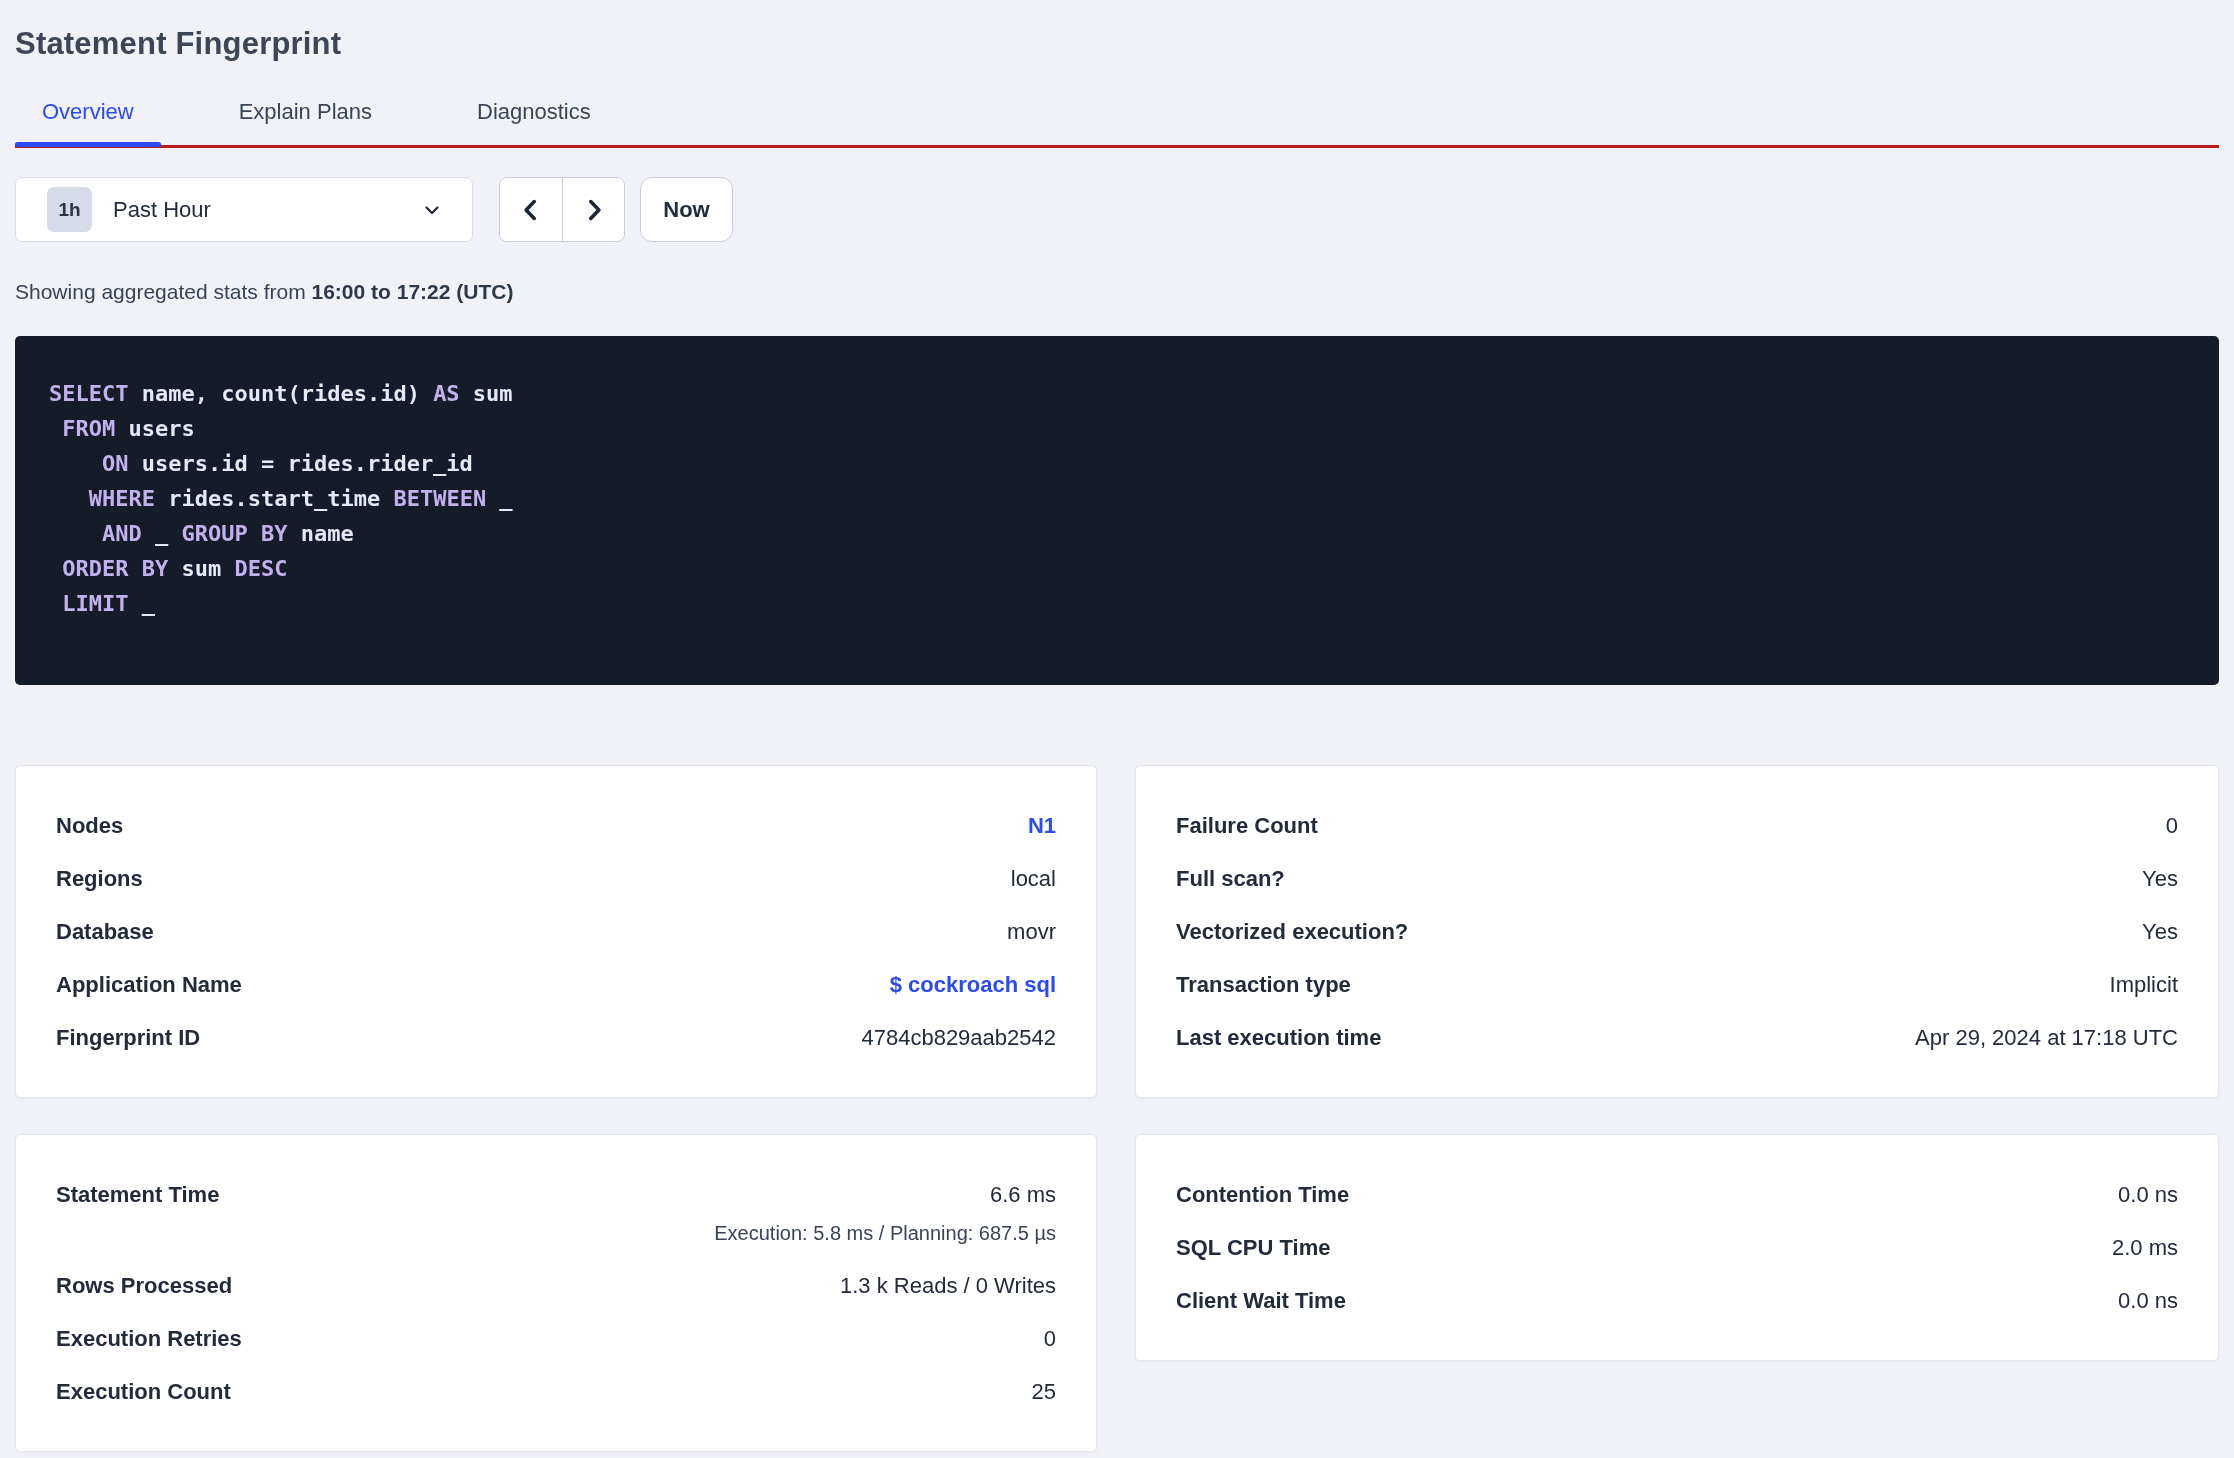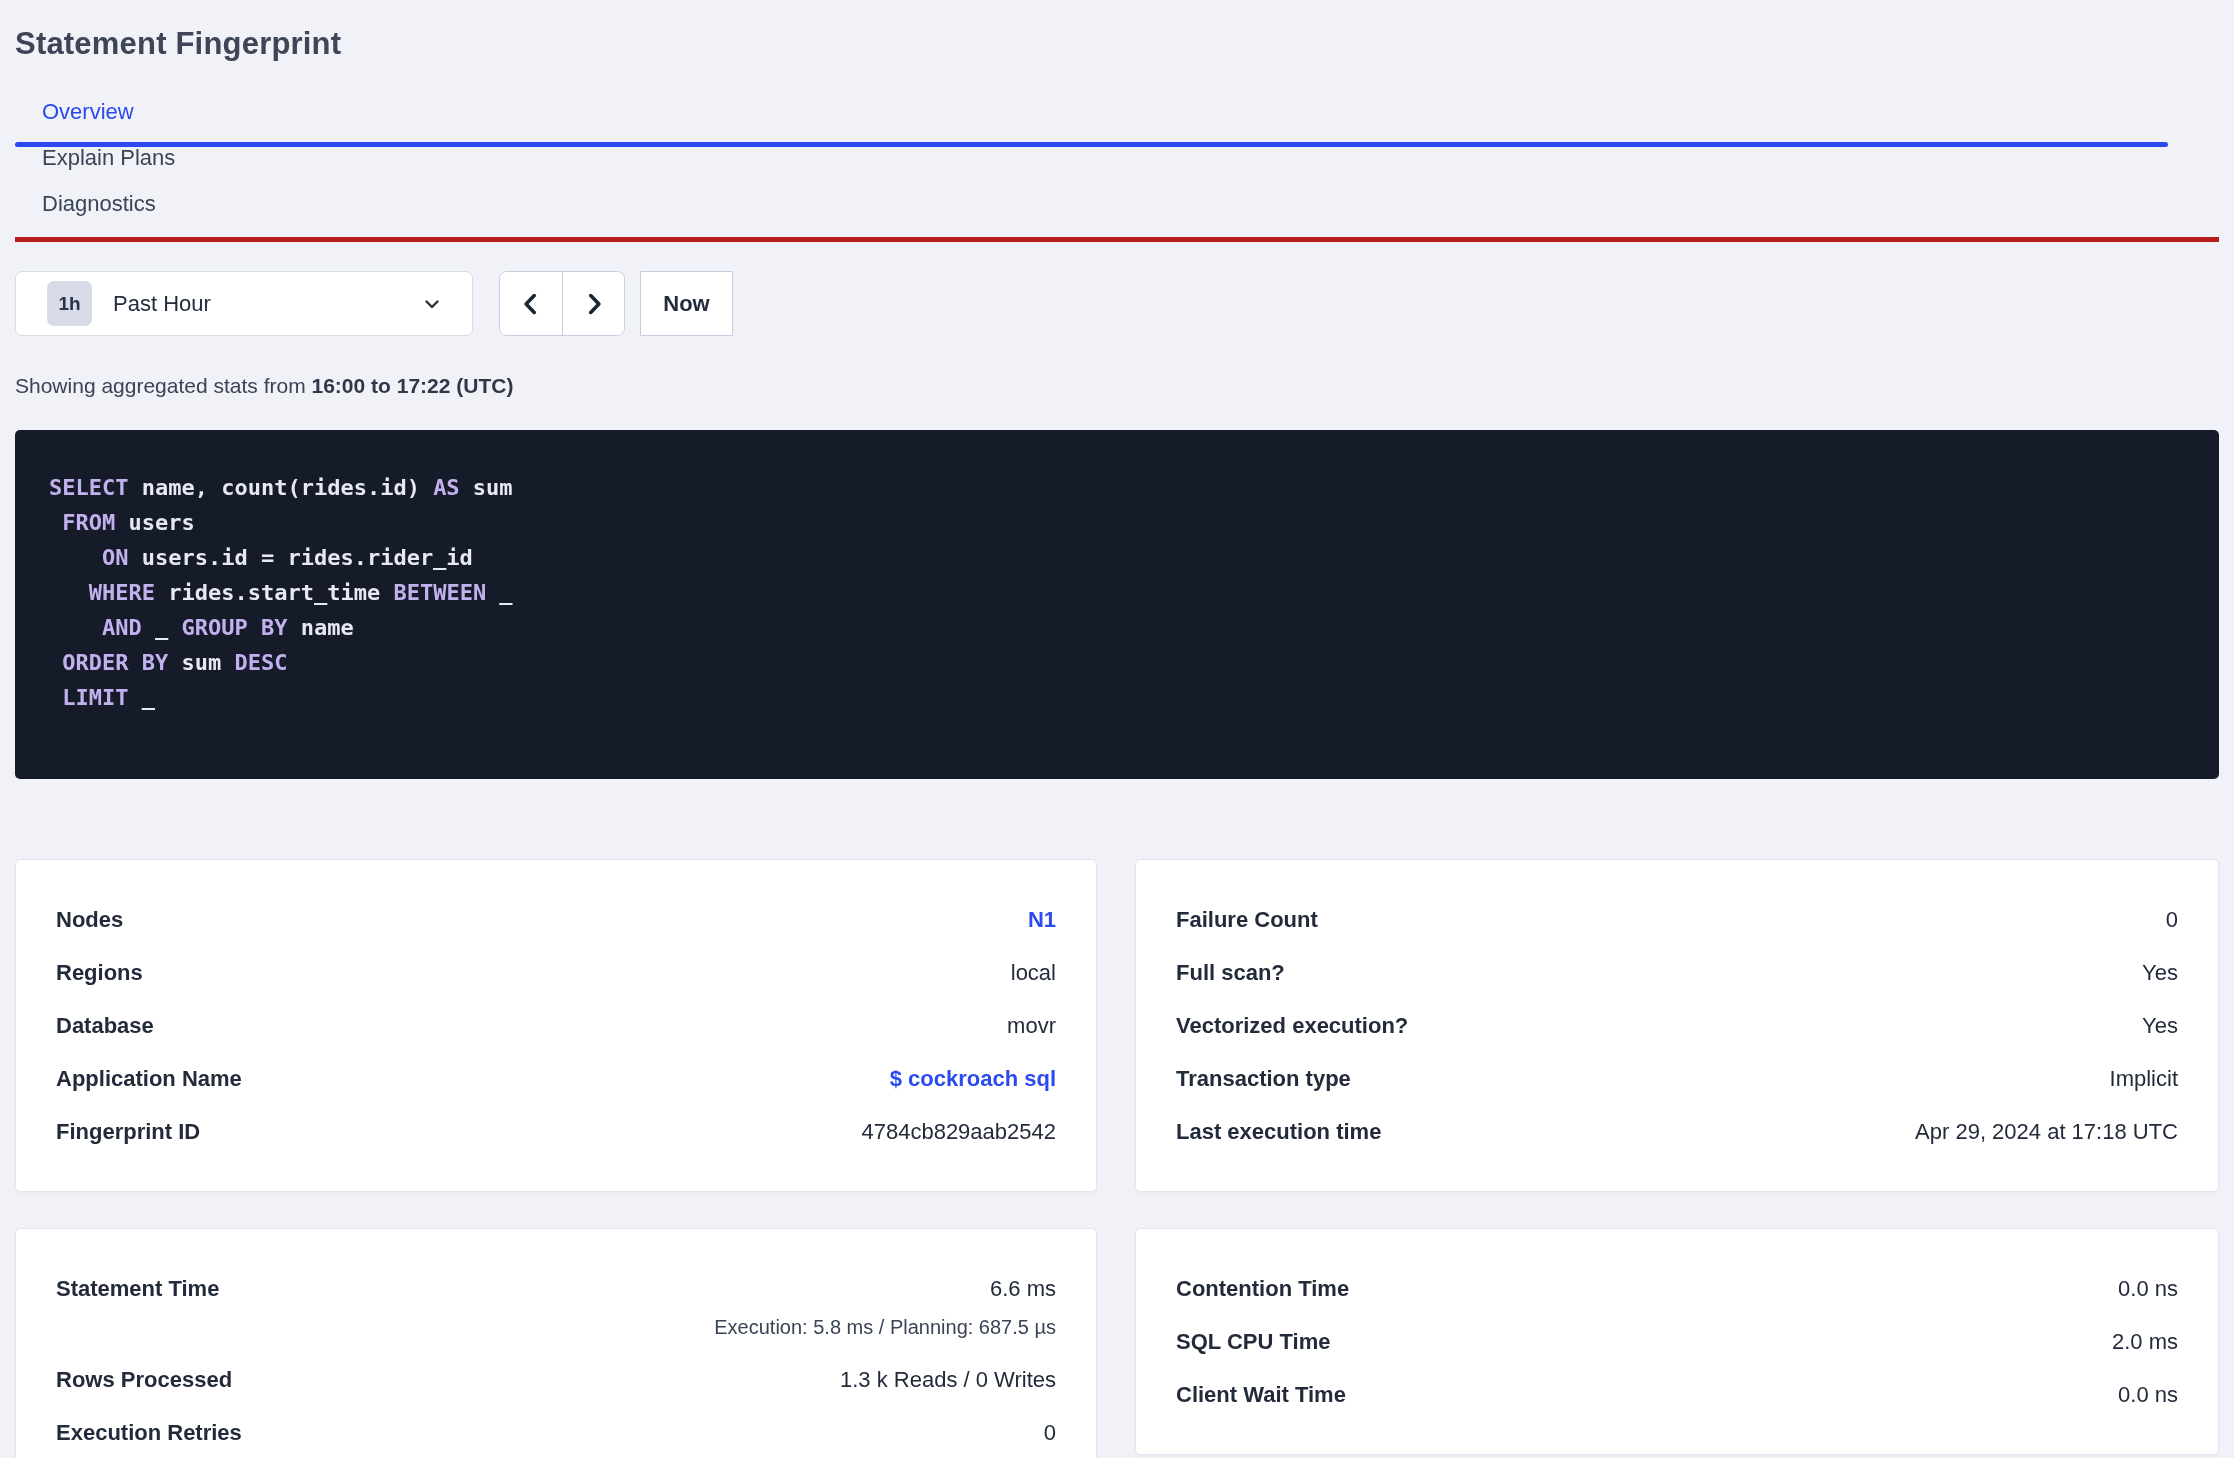--- a/index.html
+++ b/index.html
@@ -14,21 +14,21 @@
 
   .title {
     padding-top:26px;
     font-size:31px;
     font-weight:700;
     color:#3d4557;
     letter-spacing:0.2px;
   }
 
   
-  .tabs { display:flex; margin-top:37px; border-bottom:5px solid #b91c1c;flex-direction:column; }
+  .tabs { display:flex; margin-top:37px; border-bottom:3px solid #b91c1c; }
   .tab {
     position:relative;
     padding:0 27px 20px 27px;
     margin-right:51px;
     font-size:22px;
     color:#394456;
     cursor:pointer;
     white-space:nowrap;
   }
   .tab.active { color:#2b49ee; }
@@ -68,21 +68,21 @@
   .nav-btn {
     width:62px; height:100%;
     display:flex; align-items:center; justify-content:center;
     cursor:pointer; background:#fff; border:none;
   }
   .nav-btn + .nav-btn { border-left:1px solid #c7cdde; }
   .now-btn {
     margin-left:15px;
     width:93px; height:65px;
     background:#fff;
-    border:1px solid #c7cdde; border-radius:1px;
+    border:1px solid #c7cdde; border-radius:12px;
     font-family:"Liberation Sans", sans-serif;
     font-size:22px; font-weight:700; color:#232c3e;
     display:flex; align-items:center; justify-content:center;
     cursor:pointer;
   }
 
   .stats-line { margin-top:38px; font-size:21px; color:#3a4355; }
   .stats-line .bold { font-weight:700; color:#2f3849; }
 
   

